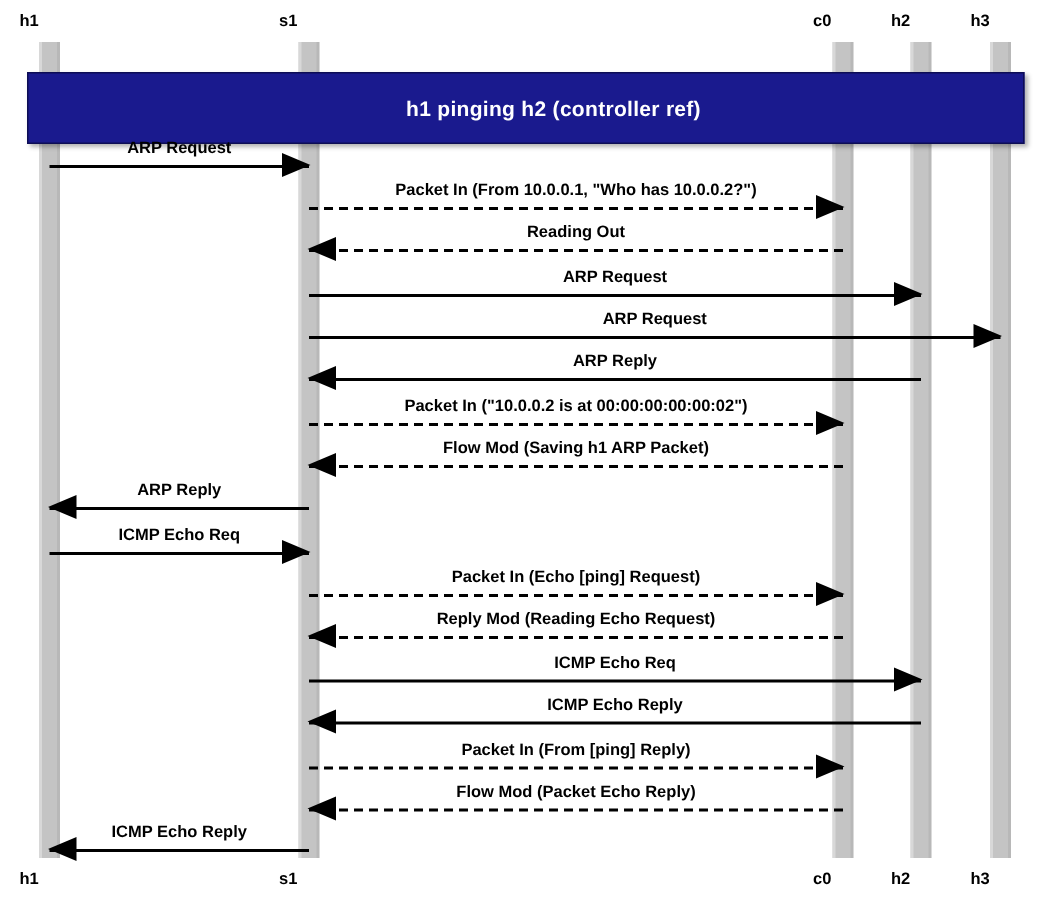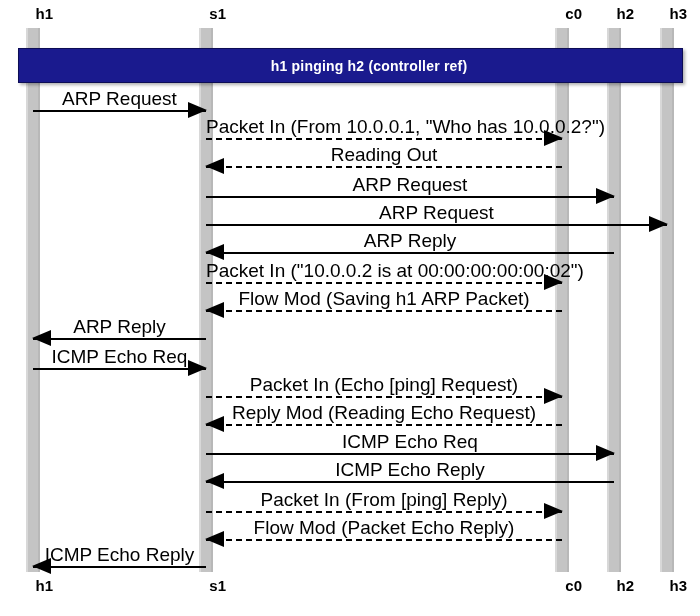--- a/index.html
+++ b/index.html
@@ -18,24 +18,24 @@
     overflow: hidden;
   }
   .lifeline-bar {
     position: absolute;
     width: 14px;
     background: #c4c4c4;
     box-shadow: inset -2px 0 0 rgba(0,0,0,0.06), inset 2px 0 0 rgba(255,255,255,0.35);
   }
   .lifeline-label {
     position: absolute;
-    font-size: 15px;
+    font-size: 11px;
     font-weight: bold;
     color: #000000;
-    text-align: right;
+    text-align: left;
     width: 40px;
     line-height: 16px;
     letter-spacing: 0px;
   }
   .title-bar {
     position: absolute;
     background: #1a1a8e;
     border: 1px solid #0d0d55;
     box-sizing: border-box;
     display: flex;
@@ -64,24 +64,25 @@
   }
   .msg-line.dashed {
     border-top: 2px dashed #000000;
   }
   .msg-label {
     position: absolute;
     left: 0;
     width: 100%;
     bottom: 4px;
     text-align: center;
-    font-size: 19px;
+    font-size: 11px;
     color: #000000;
     white-space: nowrap;
     line-height: 14px;
+    font-weight: bold;
   }
   .arrowhead {
     position: absolute;
     top: -8px;
     width: 0;
     height: 0;
   }
   .arrowhead.right {
     right: -1px;
     border-top: 8px solid transparent;
@@ -111,21 +112,21 @@
       <div class="lifeline-label" style="left: 542px; top: 6px;">c0</div>
       <div class="lifeline-label" style="left: 542px; top: 578px;">c0</div>
       <div class="lifeline-bar" style="left: 607px; top: 28px; height: 544px; width: 14px; background: rgb(196, 196, 196);"></div>
       <div class="lifeline-label" style="left: 594px; top: 6px;">h2</div>
       <div class="lifeline-label" style="left: 594px; top: 578px;">h2</div>
       <div class="lifeline-bar" style="left: 660px; top: 28px; height: 544px; width: 14px; background: rgb(196, 196, 196);"></div>
       <div class="lifeline-label" style="left: 647px; top: 6px;">h3</div>
       <div class="lifeline-label" style="left: 647px; top: 578px;">h3</div>
     </div>
 
-  <div class="title-bar" id="title-bar" style="left: 18px; top: 48px; width: 665px; height: 35px; background: rgb(26, 26, 142); padding-left: 37px;">
+  <div class="title-bar" id="title-bar" style="left: 18px; top: 48px; width: 665px; height: 48px; background: rgb(26, 26, 142); padding-left: 37px;">
     <span class="title-bar-text">h1 pinging h2 (controller ref)</span>
   </div>
 
   <div id="messages-layer">
       <div class="msg" style="left: 33px; top: 110px; width: 173px;">
         <div class="msg-line"></div>
         <div class="arrowhead right"></div>
         <div class="msg-label">ARP Request</div>
       </div>
       <div class="msg" style="left: 206px; top: 138px; width: 356px;">

